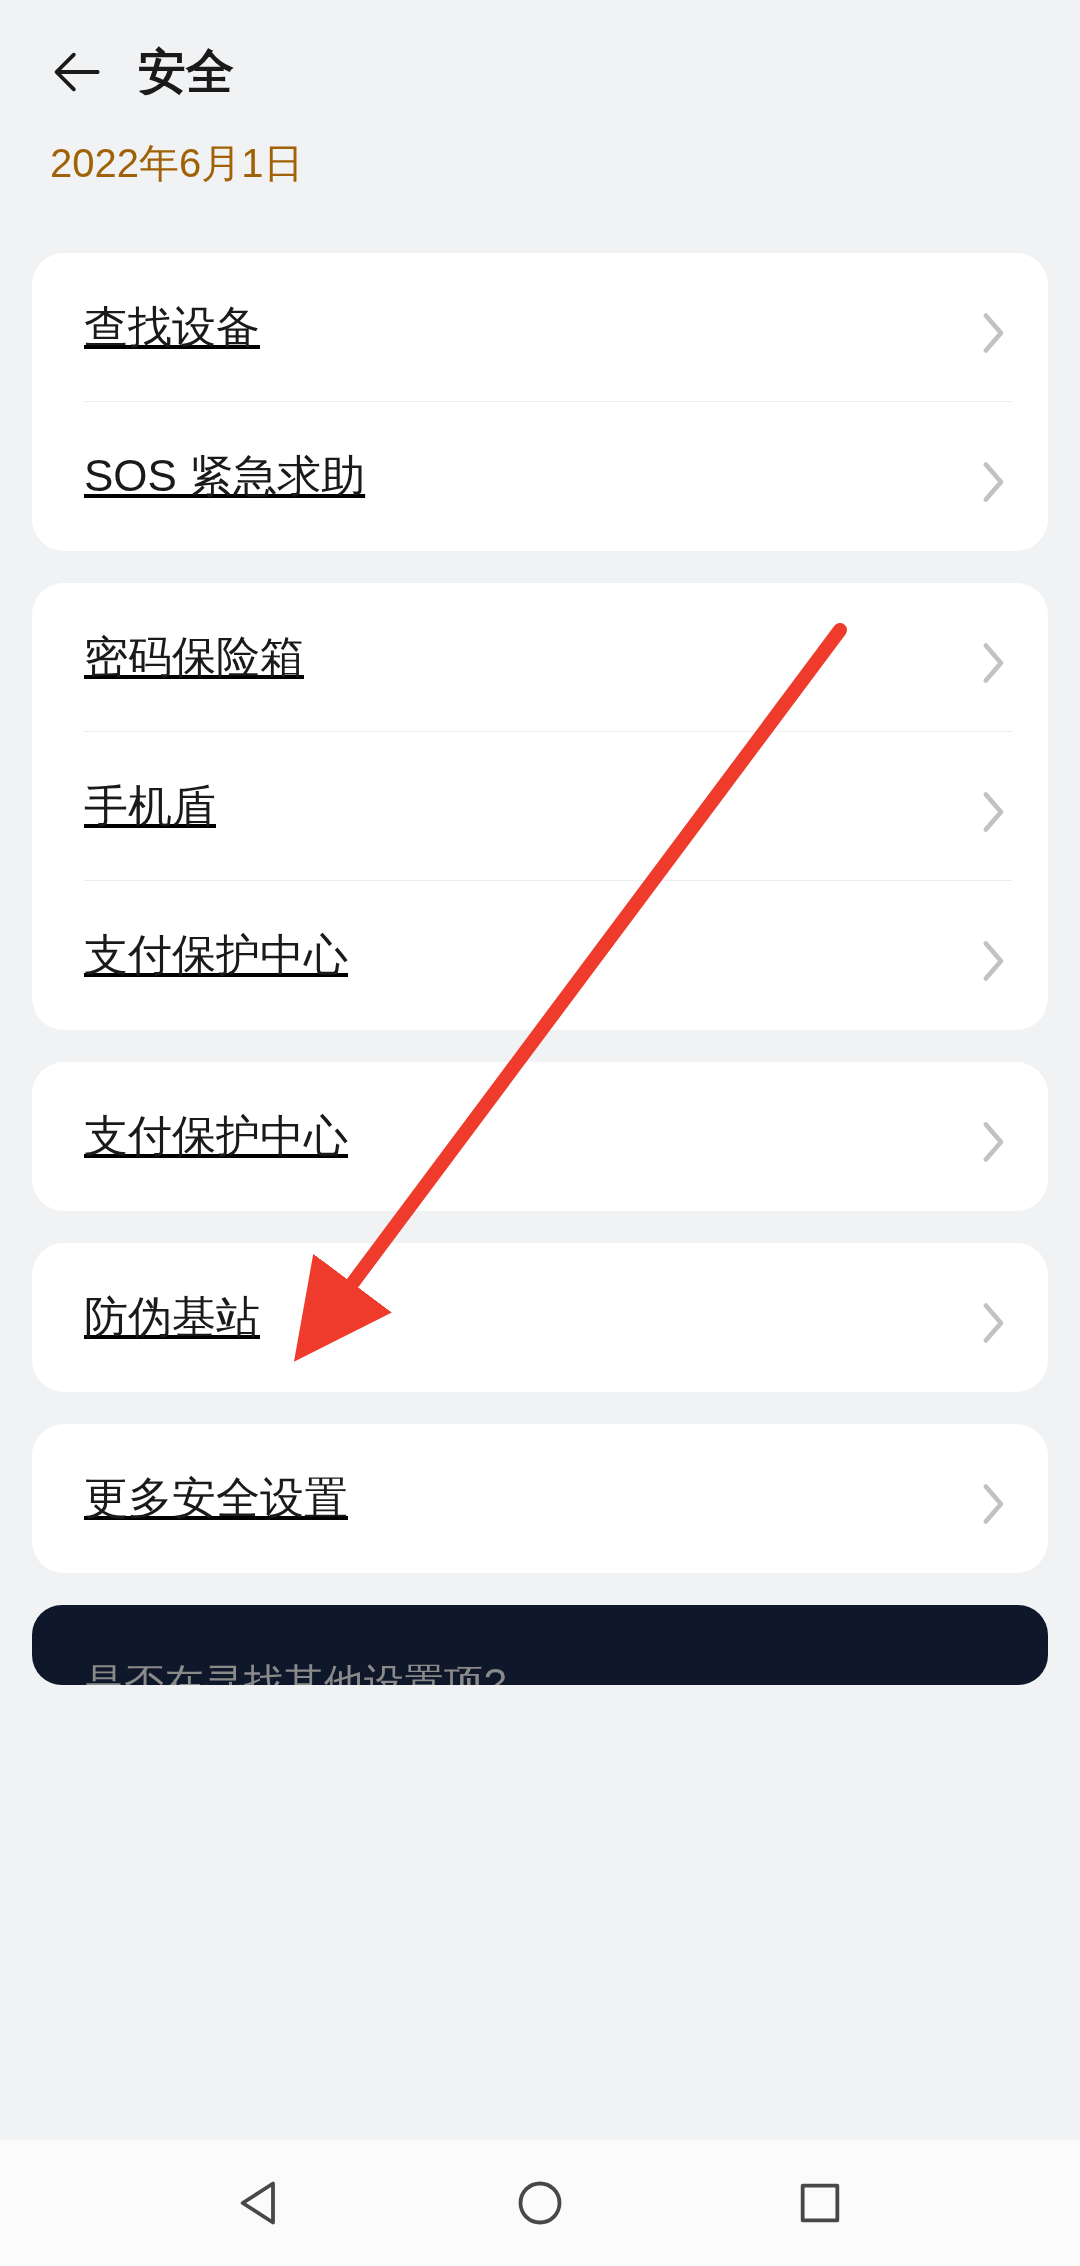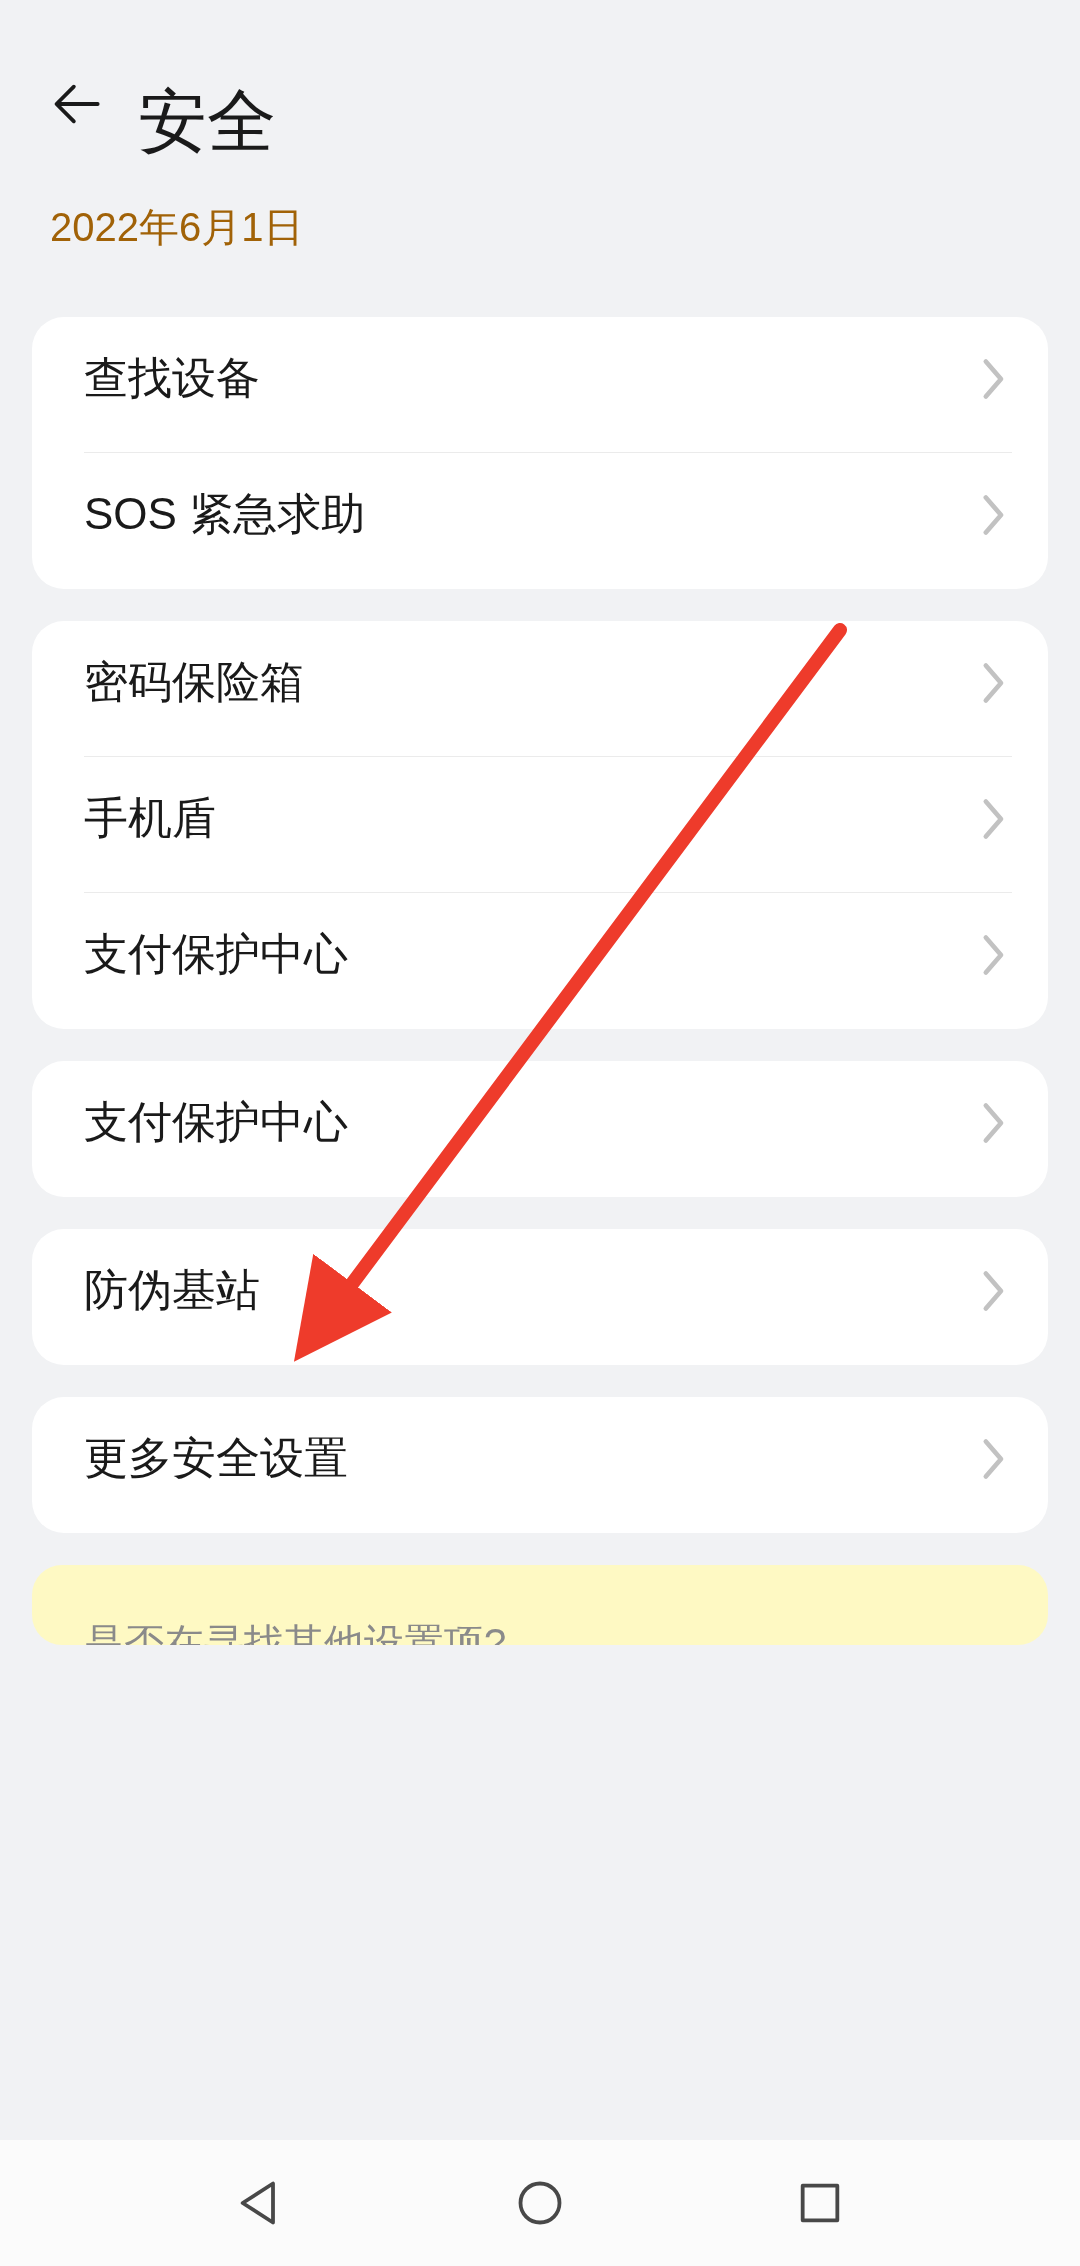--- a/index.html
+++ b/index.html
@@ -27,24 +27,23 @@
     .back-arrow {
       width: 52px;
       height: 52px;
       stroke: #1a1a1a;
       stroke-width: 3.5;
       fill: none;
       stroke-linecap: round;
       stroke-linejoin: round;
     }
     .page-title {
-      font-size: 69px;
-      font-weight: 400;
+      font-size: 48px;
+      font-weight: 700;
       color: #1a1a1a;
-      margin-top: 36px;
     }
     .date-line {
       margin-top: 32px;
       font-size: 40px;
       color: #a16207;
       font-weight: 400;
     }
 
     .content {
       padding: 0 32px;
@@ -53,24 +52,25 @@
 
     .card {
       background: #ffffff;
       border-radius: 32px;
       margin-bottom: 32px;
       overflow: hidden;
     }
 
     .row {
       display: flex;
-      align-items: center;
+      align-items: flex-end;
       justify-content: space-between;
-      padding: 32px 40px 45px 20px;
+      padding: 45px 40px 45px 20px;
       position: relative;
+      text-decoration: underline;
     }
     .card .row:not(:last-child)::after {
       content: "";
       position: absolute;
       left: 52px;
       right: 36px;
       bottom: 0;
       height: 1px;
       background: #ebebeb;
     }
@@ -87,21 +87,21 @@
     }
     .chevron polyline {
       stroke: #c2c2c2;
       stroke-width: 4;
       fill: none;
       stroke-linecap: round;
       stroke-linejoin: round;
     }
 
     .footer-hint-card {
-      background: #fef9c3;
+      background: #0f172a;
       border-radius: 30px;
       margin: 0 32px;
       height: 80px;
       overflow: hidden;
       padding-left: 52px;
       display: flex;
       align-items: flex-end;
     }
     .footer-hint-text {
       font-size: 40px;

